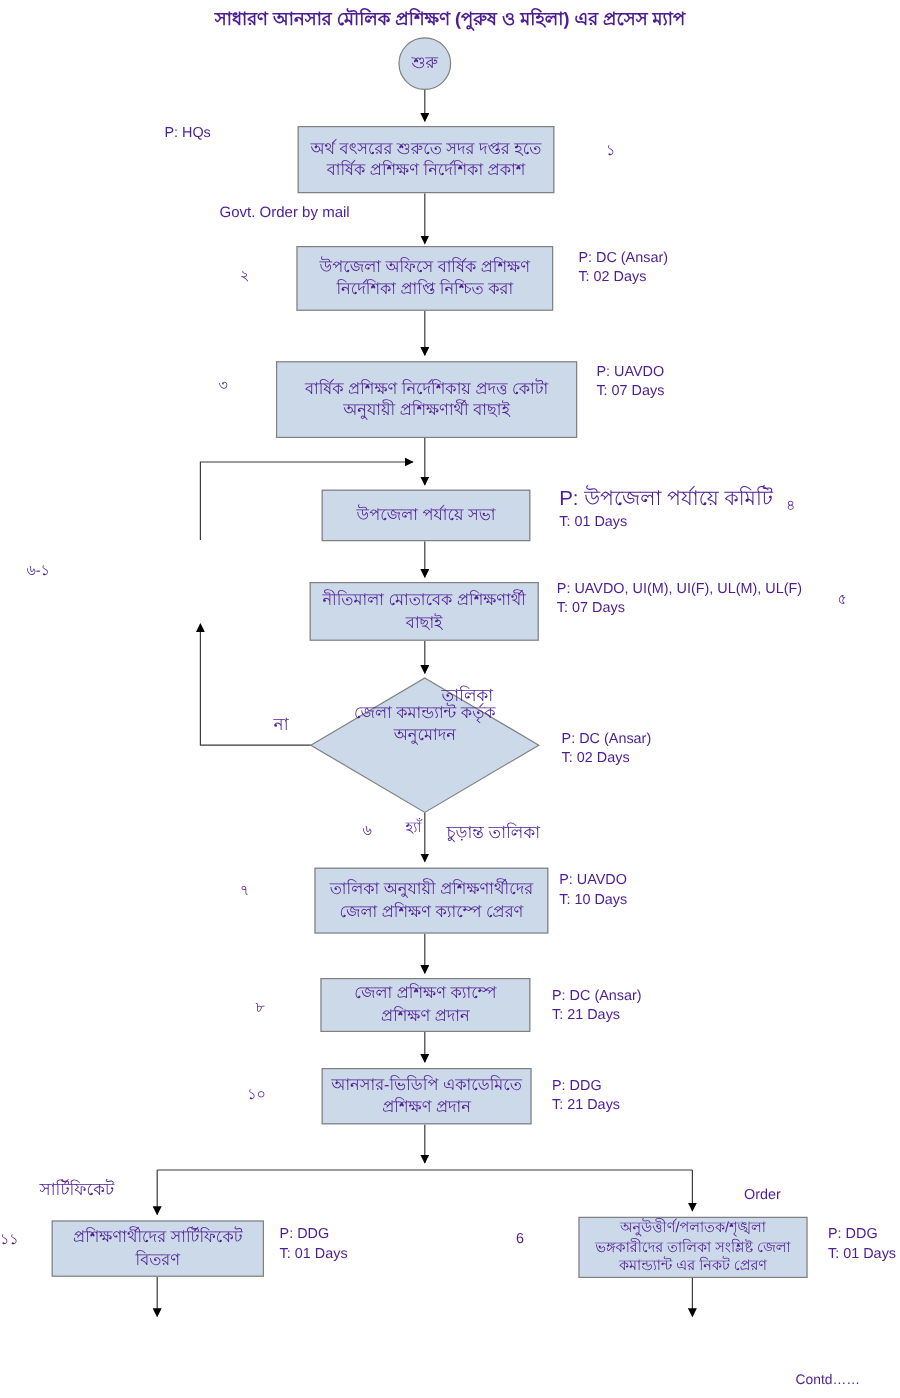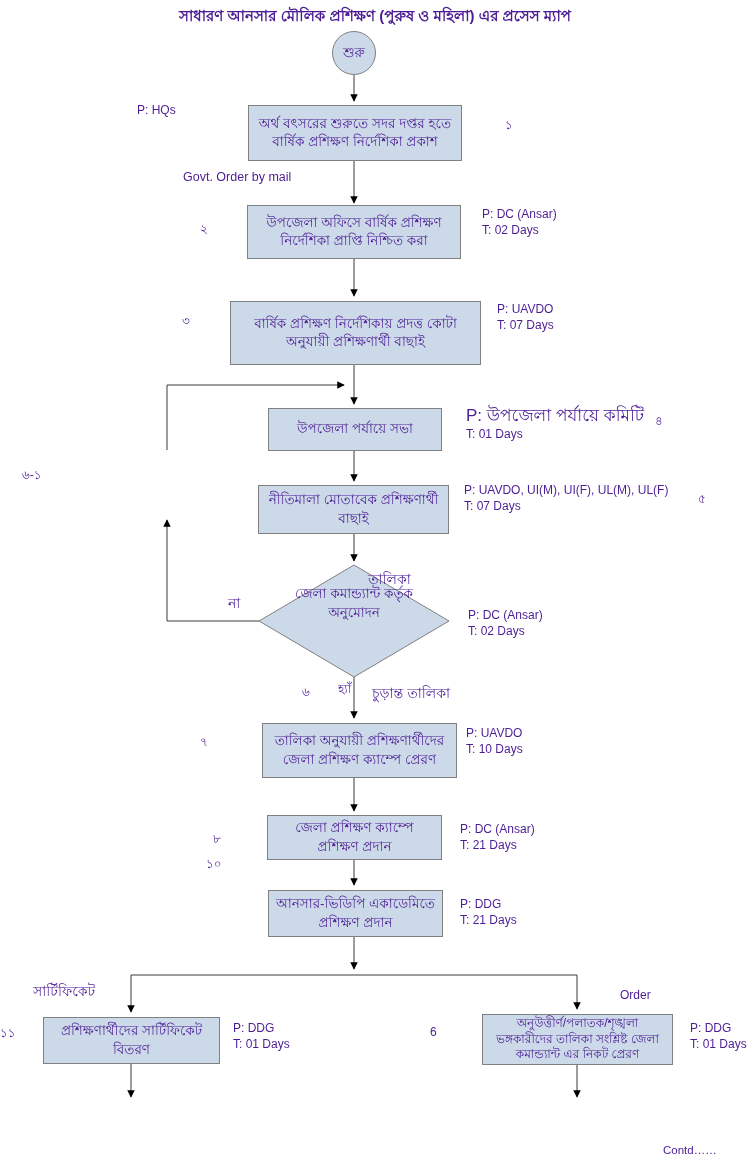--- a/index.html
+++ b/index.html
@@ -150,21 +150,21 @@
 
   <div class="num" style="left:505px; top:116px;">১</div>
   <div class="num" style="left:200px; top:220px;">২</div>
   <div class="num" style="left:182px; top:312px;">৩</div>
   <div class="num" style="left:655px; top:412px;">৪</div>
   <div class="num" style="left:698px; top:490px;">৫</div>
   <div class="num" style="left:22px; top:466px;">৬-১</div>
   <div class="num" style="left:302px; top:683px;">৬</div>
   <div class="num" style="left:200px; top:733px;">৭</div>
   <div class="num" style="left:213px; top:830px;">৮</div>
-  <div class="num" style="left:206px; top:855px;">১০</div>
+  <div class="num" style="left:206px; top:903px;">১০</div>
   <div class="num" style="left:0px; top:1024px;">১১</div>
   <div class="num" style="left:430px; top:1025px;">6</div>
 
   <div class="lbl bold" style="left:183px; top:170px; width:112px; font-size:12.5px; line-height:1.25;">Govt. Order by mail</div>
   <div class="lbl lbl-bn" style="left:368px; top:568px;">তালিকা</div>
   <div class="lbl lbl-bn" style="left:228px; top:592px;">না</div>
   <div class="lbl onln" style="left:336px; top:680px; font-size:12px;">হ্যাঁ</div>
   <div class="lbl lbl-bn" style="left:372px; top:682px;">চুড়ান্ত তালিকা</div>
   <div class="lbl lbl-bn" style="left:33px; top:980px;">সার্টিফিকেট</div>
   <div class="lbl" style="left:620px; top:988px; font-size:12px;">Order</div>

